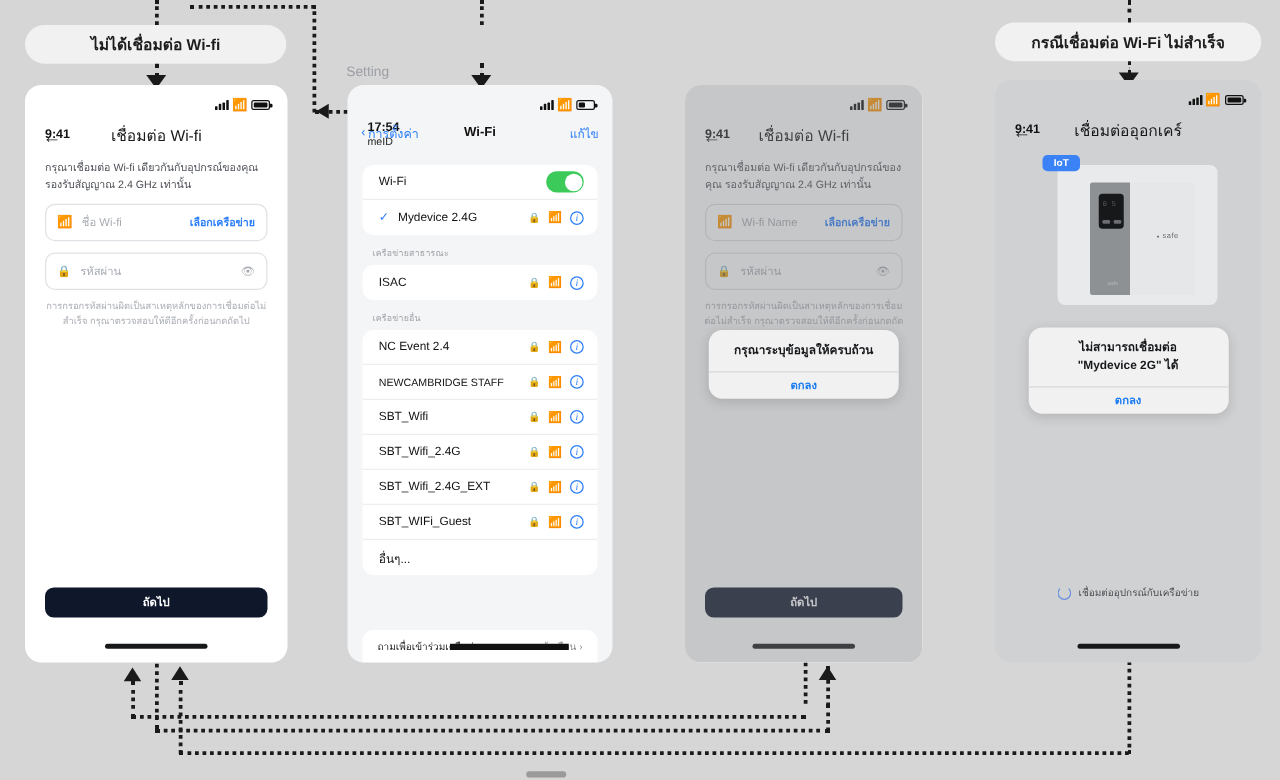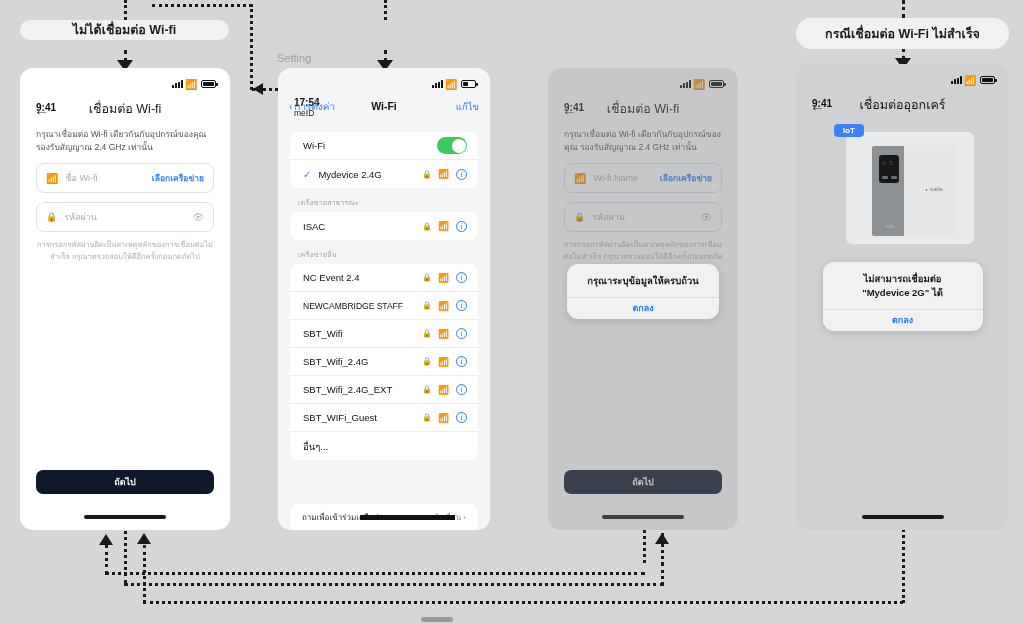--- a/index.html
+++ b/index.html
@@ -283,21 +283,21 @@
     <div class="hline" style="left:124px; top:583px; width:540px;"></div>
     <div class="vline" style="left:661px; top:563px; height:22px;"></div>
     <div class="arrow-up" style="left:655px; top:533px;"></div>
     <div class="vline" style="left:661px; top:533px; height:32px;"></div>
 
     <div class="hline" style="left:105px; top:572px; width:540px;"></div>
     <div class="vline" style="left:105px; top:545px; height:29px;"></div>
     <div class="arrow-up" style="left:99px; top:534px;"></div>
   </div>
 
-  <div class="pill" style="left:20px; top:20px; width:209px; height:20px;">
+  <div class="pill" style="left:20px; top:20px; width:209px; height:31px;">
     <span>ไม่ได้เชื่อมต่อ Wi-fi</span>
   </div>
   <div class="pill" style="left:796px; top:18px; width:213px; height:31px;">
     <span>กรณีเชื่อมต่อ Wi-Fi ไม่สำเร็จ</span>
   </div>
   <div style="position:absolute; left:277px; top:52px; font-size:11px; color:#9b9ea3;">Setting</div>
 
   <div class="phone" style="left:20px; top:68px; width:210px; height:462px;">
     <div class="screen">
       <div class="statusbar">
@@ -550,19 +550,23 @@
       </div>
 
       <div class="alert" style="top:198px; width:160px;">
         <div class="alert-body">
           <div class="alert-title">ไม่สามารถเชื่อมต่อ</div>
           <div class="alert-title">"Mydevice 2G" ได้</div>
         </div>
         <div class="alert-btn">ตกลง</div>
       </div>
 
+      <div class="retry-line">
+        <span class="spinner"></span>
+        <span>เชื่อมต่ออุปกรณ์กับเครือข่าย</span>
+      </div>
 
       <div class="home-ind"></div>
     </div>
   </div>
 
   <div class="scroll-pill"></div>
 </div>
 
 </body></html>

